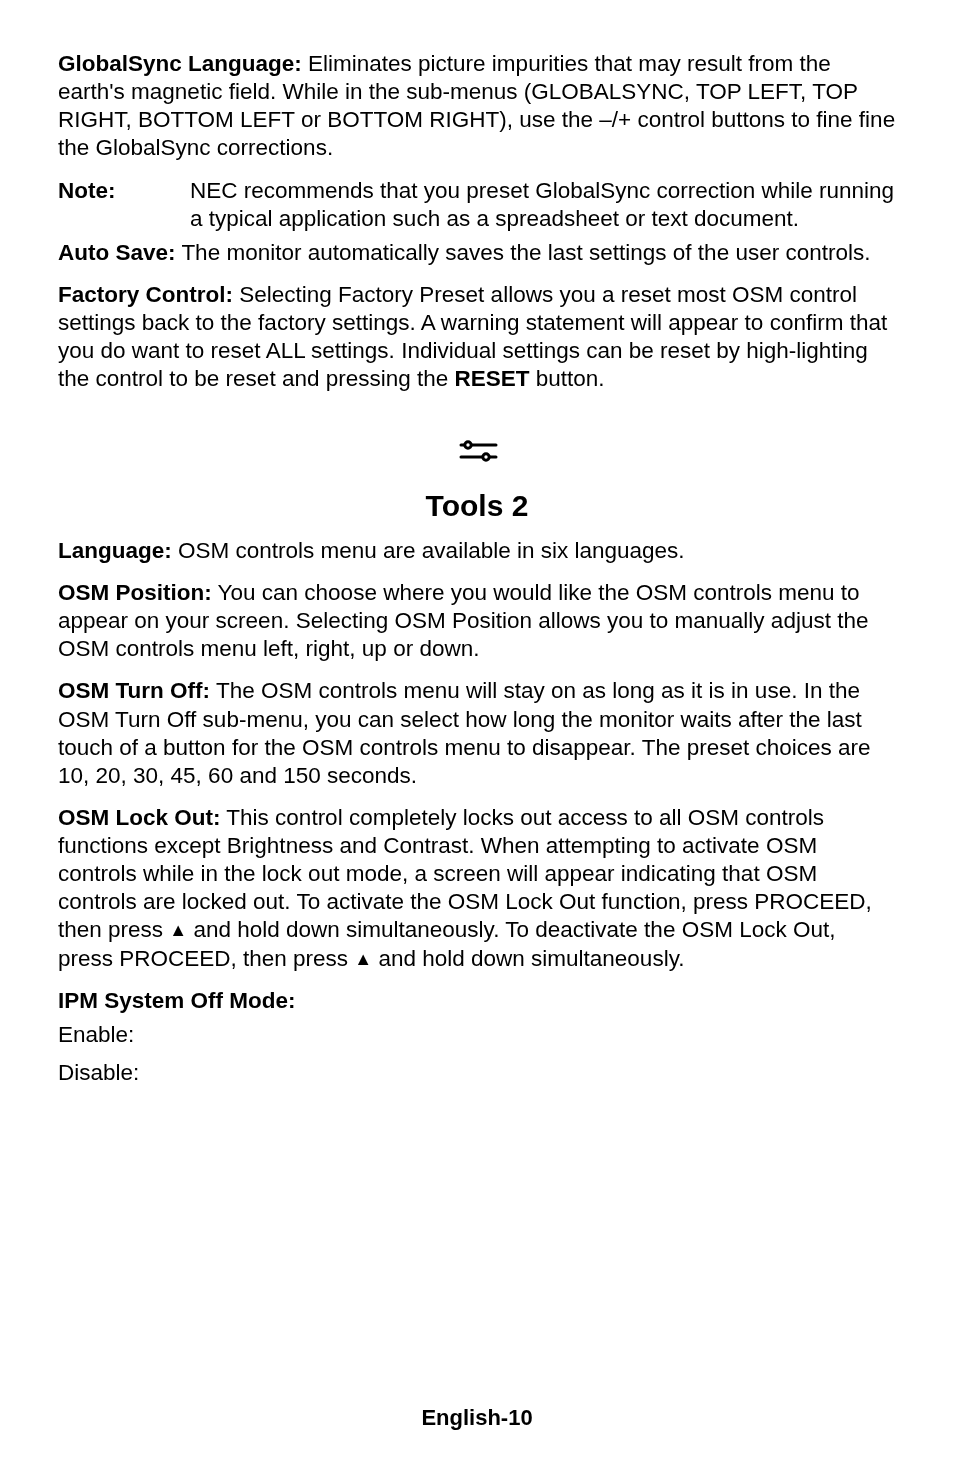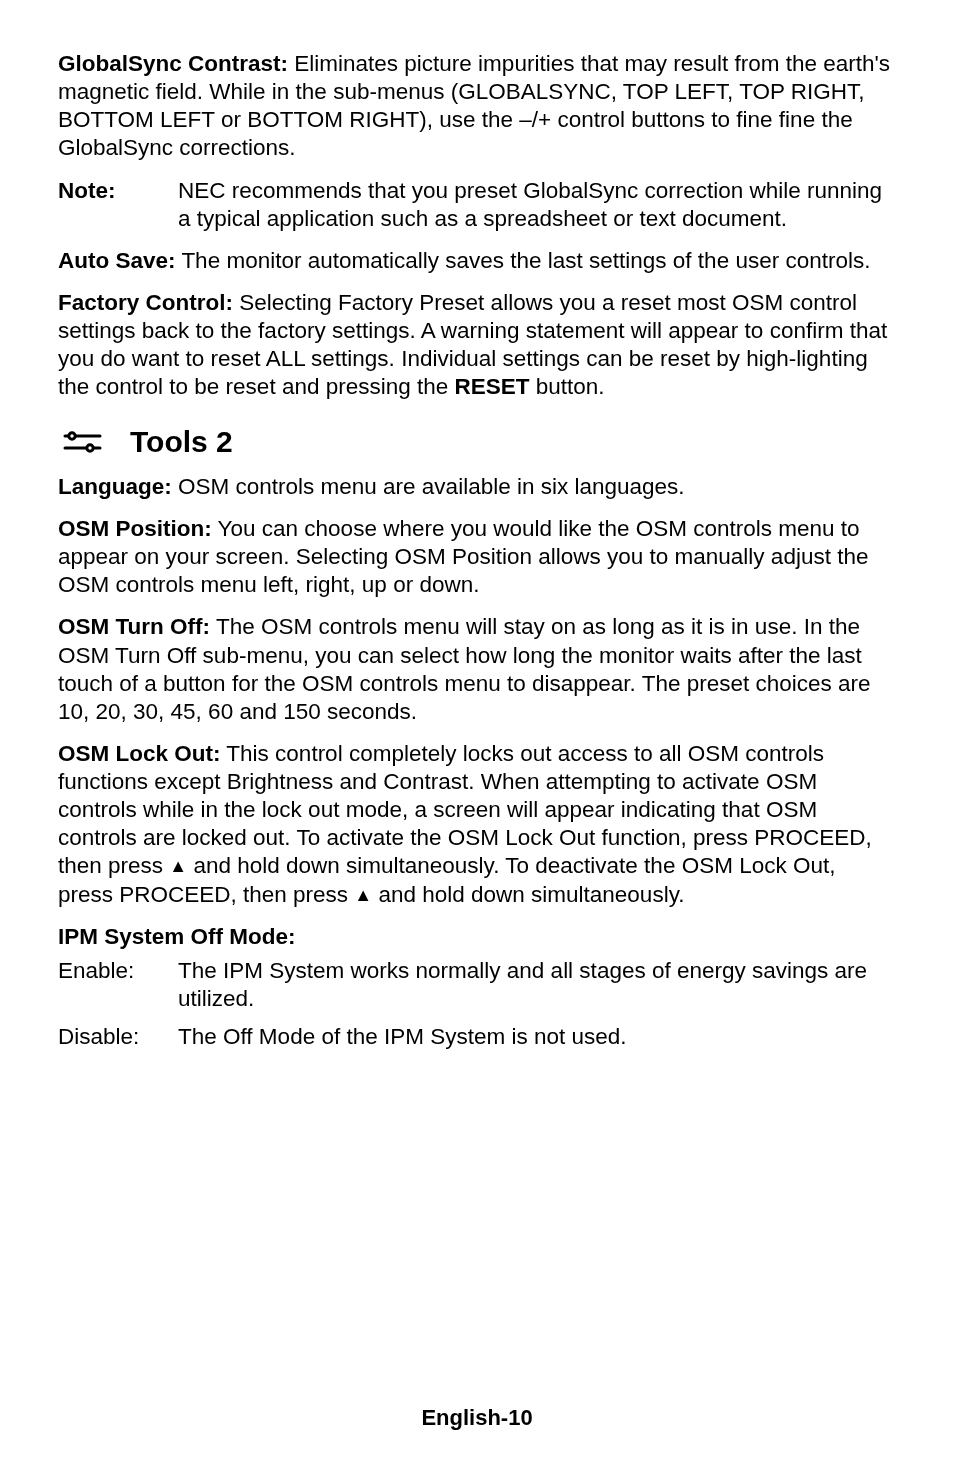--- a/index.html
+++ b/index.html
@@ -12,52 +12,54 @@
       padding: 50px 58px 40px 58px;
       font-size: 22.5px;
       line-height: 1.25;
       position: relative;
     }
     .para { margin-bottom: 14px; }
     .bold { font-weight: bold; }
     .note-row {
       display: flex;
       align-items: flex-start;
-      margin-bottom: 14px;
+      margin-bottom: 6px;
+      gap: 12px;
     }
     .note-label {
       font-weight: bold;
       flex: 0 0 120px;
     }
     .note-text {
       flex: 1;
     }
     .section-header {
       display: flex;
       align-items: center;
       margin-top: 22px;
       margin-bottom: 12px;
+      flex-direction: column;
     }
     .section-icon {
       flex: 0 0 72px;
       display: flex;
       align-items: center;
       padding-left: 2px;
     }
     .section-title {
       font-size: 30px;
       font-weight: bold;
     }
     .subhead {
       font-weight: bold;
       margin-bottom: 6px;
     }
     .kv-row {
       display: flex;
-      align-items: flex-start;
+      align-items: flex-end;
       margin-bottom: 10px;
     }
     .kv-label {
       flex: 0 0 120px;
     }
     .kv-text {
       flex: 1;
     }
     .footer {
       position: absolute;
@@ -71,21 +73,21 @@
     .tri {
       display: inline-block;
       font-size: 18px;
       vertical-align: 1px;
     }
   </style>
 </head>
 <body>
 
 <div class="para">
-  <span class="bold">GlobalSync Contrast:</span><span> Eliminates picture impurities that may result from the earth's magnetic field. While in the sub-menus (GLOBALSYNC, TOP LEFT, TOP RIGHT, BOTTOM LEFT or BOTTOM RIGHT), use the –/+ control buttons to fine fine the GlobalSync corrections.</span>
+  <span class="bold">GlobalSync Language:</span><span> Eliminates picture impurities that may result from the earth's magnetic field. While in the sub-menus (GLOBALSYNC, TOP LEFT, TOP RIGHT, BOTTOM LEFT or BOTTOM RIGHT), use the –/+ control buttons to fine fine the GlobalSync corrections.</span>
 </div>
 
 <div class="note-row">
   <div class="note-label">Note:</div>
   <div class="note-text">NEC recommends that you preset GlobalSync correction while running a typical application such as a spreadsheet or text document.</div>
 </div>
 
 <div class="para">
   <span class="bold">Auto Save:</span><span> The monitor automatically saves the last settings of the user controls.</span>
 </div>
@@ -121,21 +123,19 @@
 </div>
 
 <div class="para">
   <span class="bold">OSM Lock Out:</span><span> This control completely locks out access to all OSM controls functions except Brightness and Contrast. When attempting to activate OSM controls while in the lock out mode, a screen will appear indicating that OSM controls are locked out. To activate the OSM Lock Out function, press PROCEED, then press </span><span class="tri">▲</span><span> and hold down simultaneously. To deactivate the OSM Lock Out, press PROCEED, then press </span><span class="tri">▲</span><span> and hold down simultaneously.</span>
 </div>
 
 <div class="subhead">IPM System Off Mode:</div>
 
 <div class="kv-row">
   <div class="kv-label">Enable:</div>
-  <div class="kv-text">The IPM System works normally and all stages of energy savings are utilized.</div>
 </div>
 
 <div class="kv-row">
   <div class="kv-label">Disable:</div>
-  <div class="kv-text">The Off Mode of the IPM System is not used.</div>
 </div>
 
 <div class="footer">English-10</div>
 
 </body></html>

